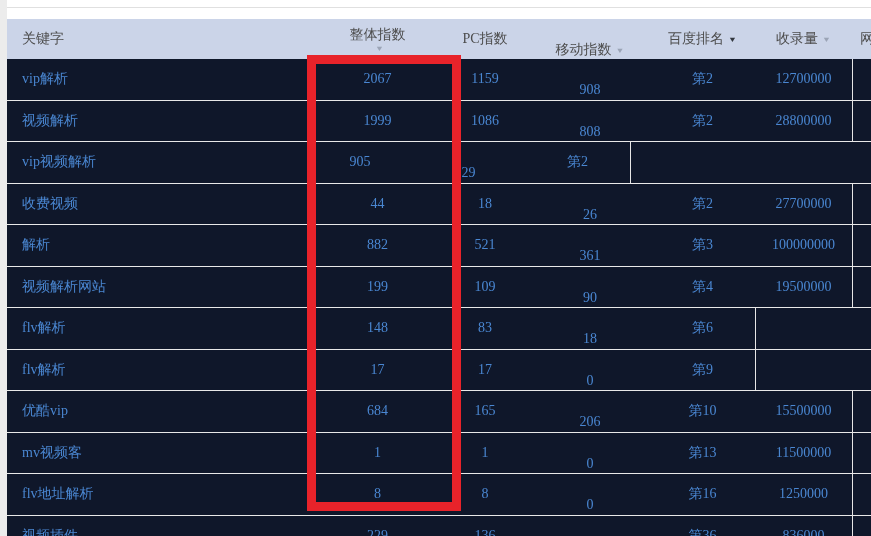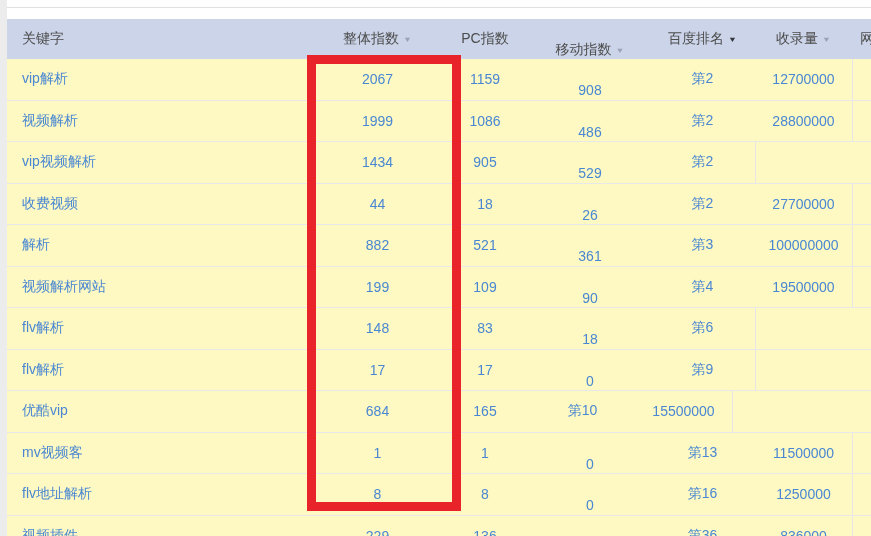--- a/index.html
+++ b/index.html
@@ -2,43 +2,43 @@
 <html><head>
 <meta charset="utf-8">
 <style>
   html, body {
     margin: 0; padding: 0;
     width: 871px; height: 536px;
     overflow: hidden;
     background: #ffffff;
     font-family: "Liberation Sans", "DejaVu Sans", sans-serif;
   }
-  .page { position: relative; width: 871px; height: 412px; }
+  .page { position: relative; width: 871px; height: 412px; font-family: Liberation Serif, serif; }
 
   .gutter {
     position: absolute; left: 0; top: 0;
     width: 7px; height: 536px;
     background: #ececec;
   }
   .top-border {
     position: absolute; left: 7px; top: 7px;
     width: 864px; height: 0;
     border-top: 1px solid #e0e0e0;
   }
 
   .table {
     position: absolute; left: 7px; top: 19px;
     width: 864px;
   }
-  .tr { display: flex; height: 40.5px; border-bottom: 1px solid #e8e8e8; background: #fef9c3; justify-content: center; }
+  .tr { display: flex; height: 40.5px; border-bottom: 1px solid #e8e8e8; background: #0f172a; justify-content: center; }
   .thead { display: flex; height: 40px; background: #cbd4e8; border-bottom: none; }
 
   .c { display: flex; align-items: center; justify-content: center; box-sizing: border-box; }
   .c1 { width: 308px; justify-content: flex-start; padding-left: 15px; }
-  .c2 { width: 125px; }
+  .c2 { width: 125px; flex-direction: column; }
   .c3 { width: 90px; }
   .c4 { width: 120px; margin-top: 22px; }
   .c5 { width: 105px; }
   .c6 { width: 97px; }
   .c7 { flex: 1; min-width: 0; justify-content: flex-start; padding-left: 8px; overflow: hidden; white-space: nowrap; }
   .tr .c7 { border-left: 1px solid #e6e6e6; }
 
   .th { color: #4d4d4d; font-size: 14px; }
   .th .lbl { white-space: nowrap; }
   .arrow { font-size: 9px; margin-left: 4px; line-height: 1; transform: scaleY(0.85); }
@@ -120,38 +120,35 @@
       <div class="c c1">
           <span class="cell-text">视频解析</span>
         </div>
       <div class="c c2">
           <span class="cell-text">1999</span>
         </div>
       <div class="c c3">
           <span class="cell-text">1086</span>
         </div>
       <div class="c c4">
-          <span class="cell-text">486</span>
+          <span class="cell-text">808</span>
         </div>
       <div class="c c5">
           <span class="cell-text">第2</span>
         </div>
       <div class="c c6">
           <span class="cell-text">28800000</span>
         </div>
       <div class="c c7"></div>
     </div>
 
     <div class="tr">
       <div class="c c1">
           <span class="cell-text">vip视频解析</span>
         </div>
-      <div class="c c2">
-          <span class="cell-text">1434</span>
-        </div>
       <div class="c c3">
           <span class="cell-text">905</span>
         </div>
       <div class="c c4">
           <span class="cell-text">529</span>
         </div>
       <div class="c c5">
           <span class="cell-text">第2</span>
         </div>
       <div class="c c7"></div>
@@ -263,20 +260,23 @@
 
     <div class="tr">
       <div class="c c1">
           <span class="cell-text">优酷vip</span>
         </div>
       <div class="c c2">
           <span class="cell-text">684</span>
         </div>
       <div class="c c3">
           <span class="cell-text">165</span>
+        </div>
+      <div class="c c4">
+          <span class="cell-text">206</span>
         </div>
       <div class="c c5">
           <span class="cell-text">第10</span>
         </div>
       <div class="c c6">
           <span class="cell-text">15500000</span>
         </div>
       <div class="c c7"></div>
     </div>
 

